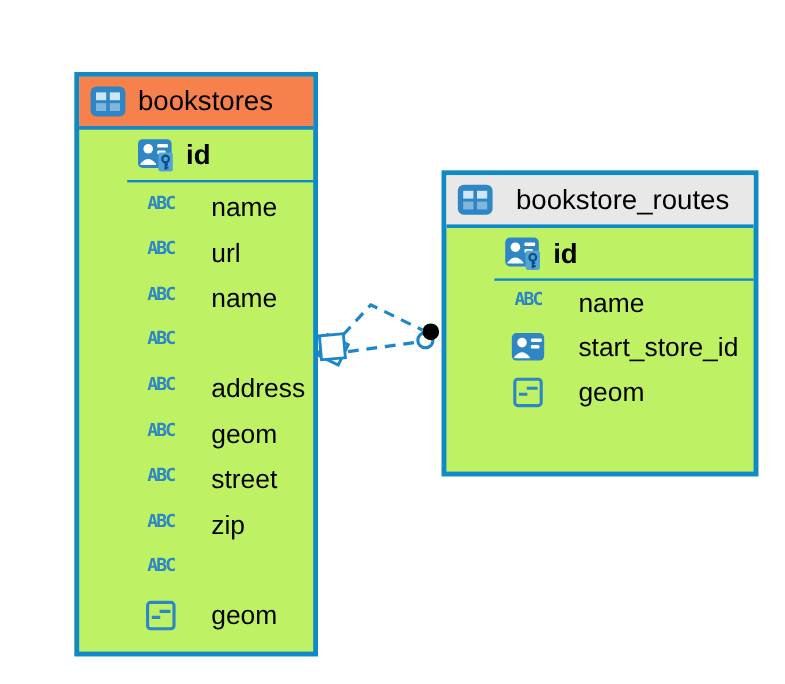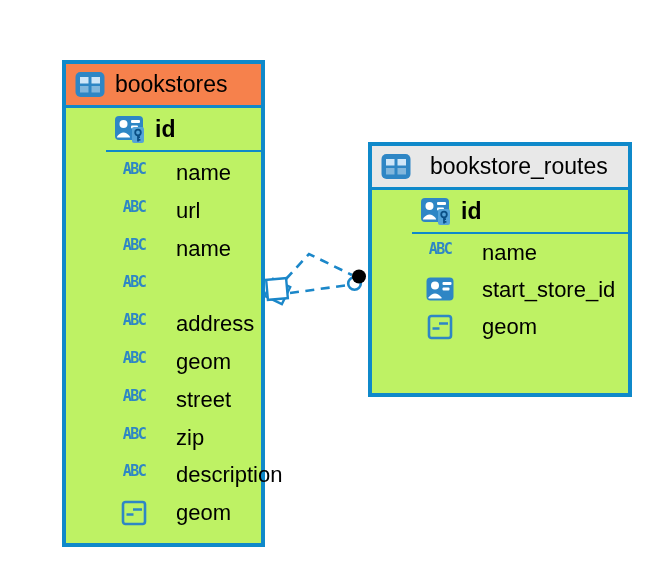--- a/index.html
+++ b/index.html
@@ -139,21 +139,20 @@
         <div class="row">
           <span class="icon">
             <span class="abc">ABC</span>
           </span>
           <span>zip</span>
         </div>
         <div class="row">
           <span class="icon">
             <span class="abc">ABC</span>
           </span>
-          <span>description</span>
         </div>
         <div class="row">
           <span class="icon">
             <svg width="26" height="26" viewBox="0 0 26 26">
               <rect x="2" y="2" width="22" height="22" rx="2.5" fill="none" stroke="#2e86c5" stroke-width="2.6"></rect>
               <path d="M12 9.5 L21 9.5 M5.5 14.5 L12.5 14.5" stroke="#2e86c5" stroke-width="2.6" fill="none"></path>
             </svg>
           </span>
           <span>geom</span>
         </div>

